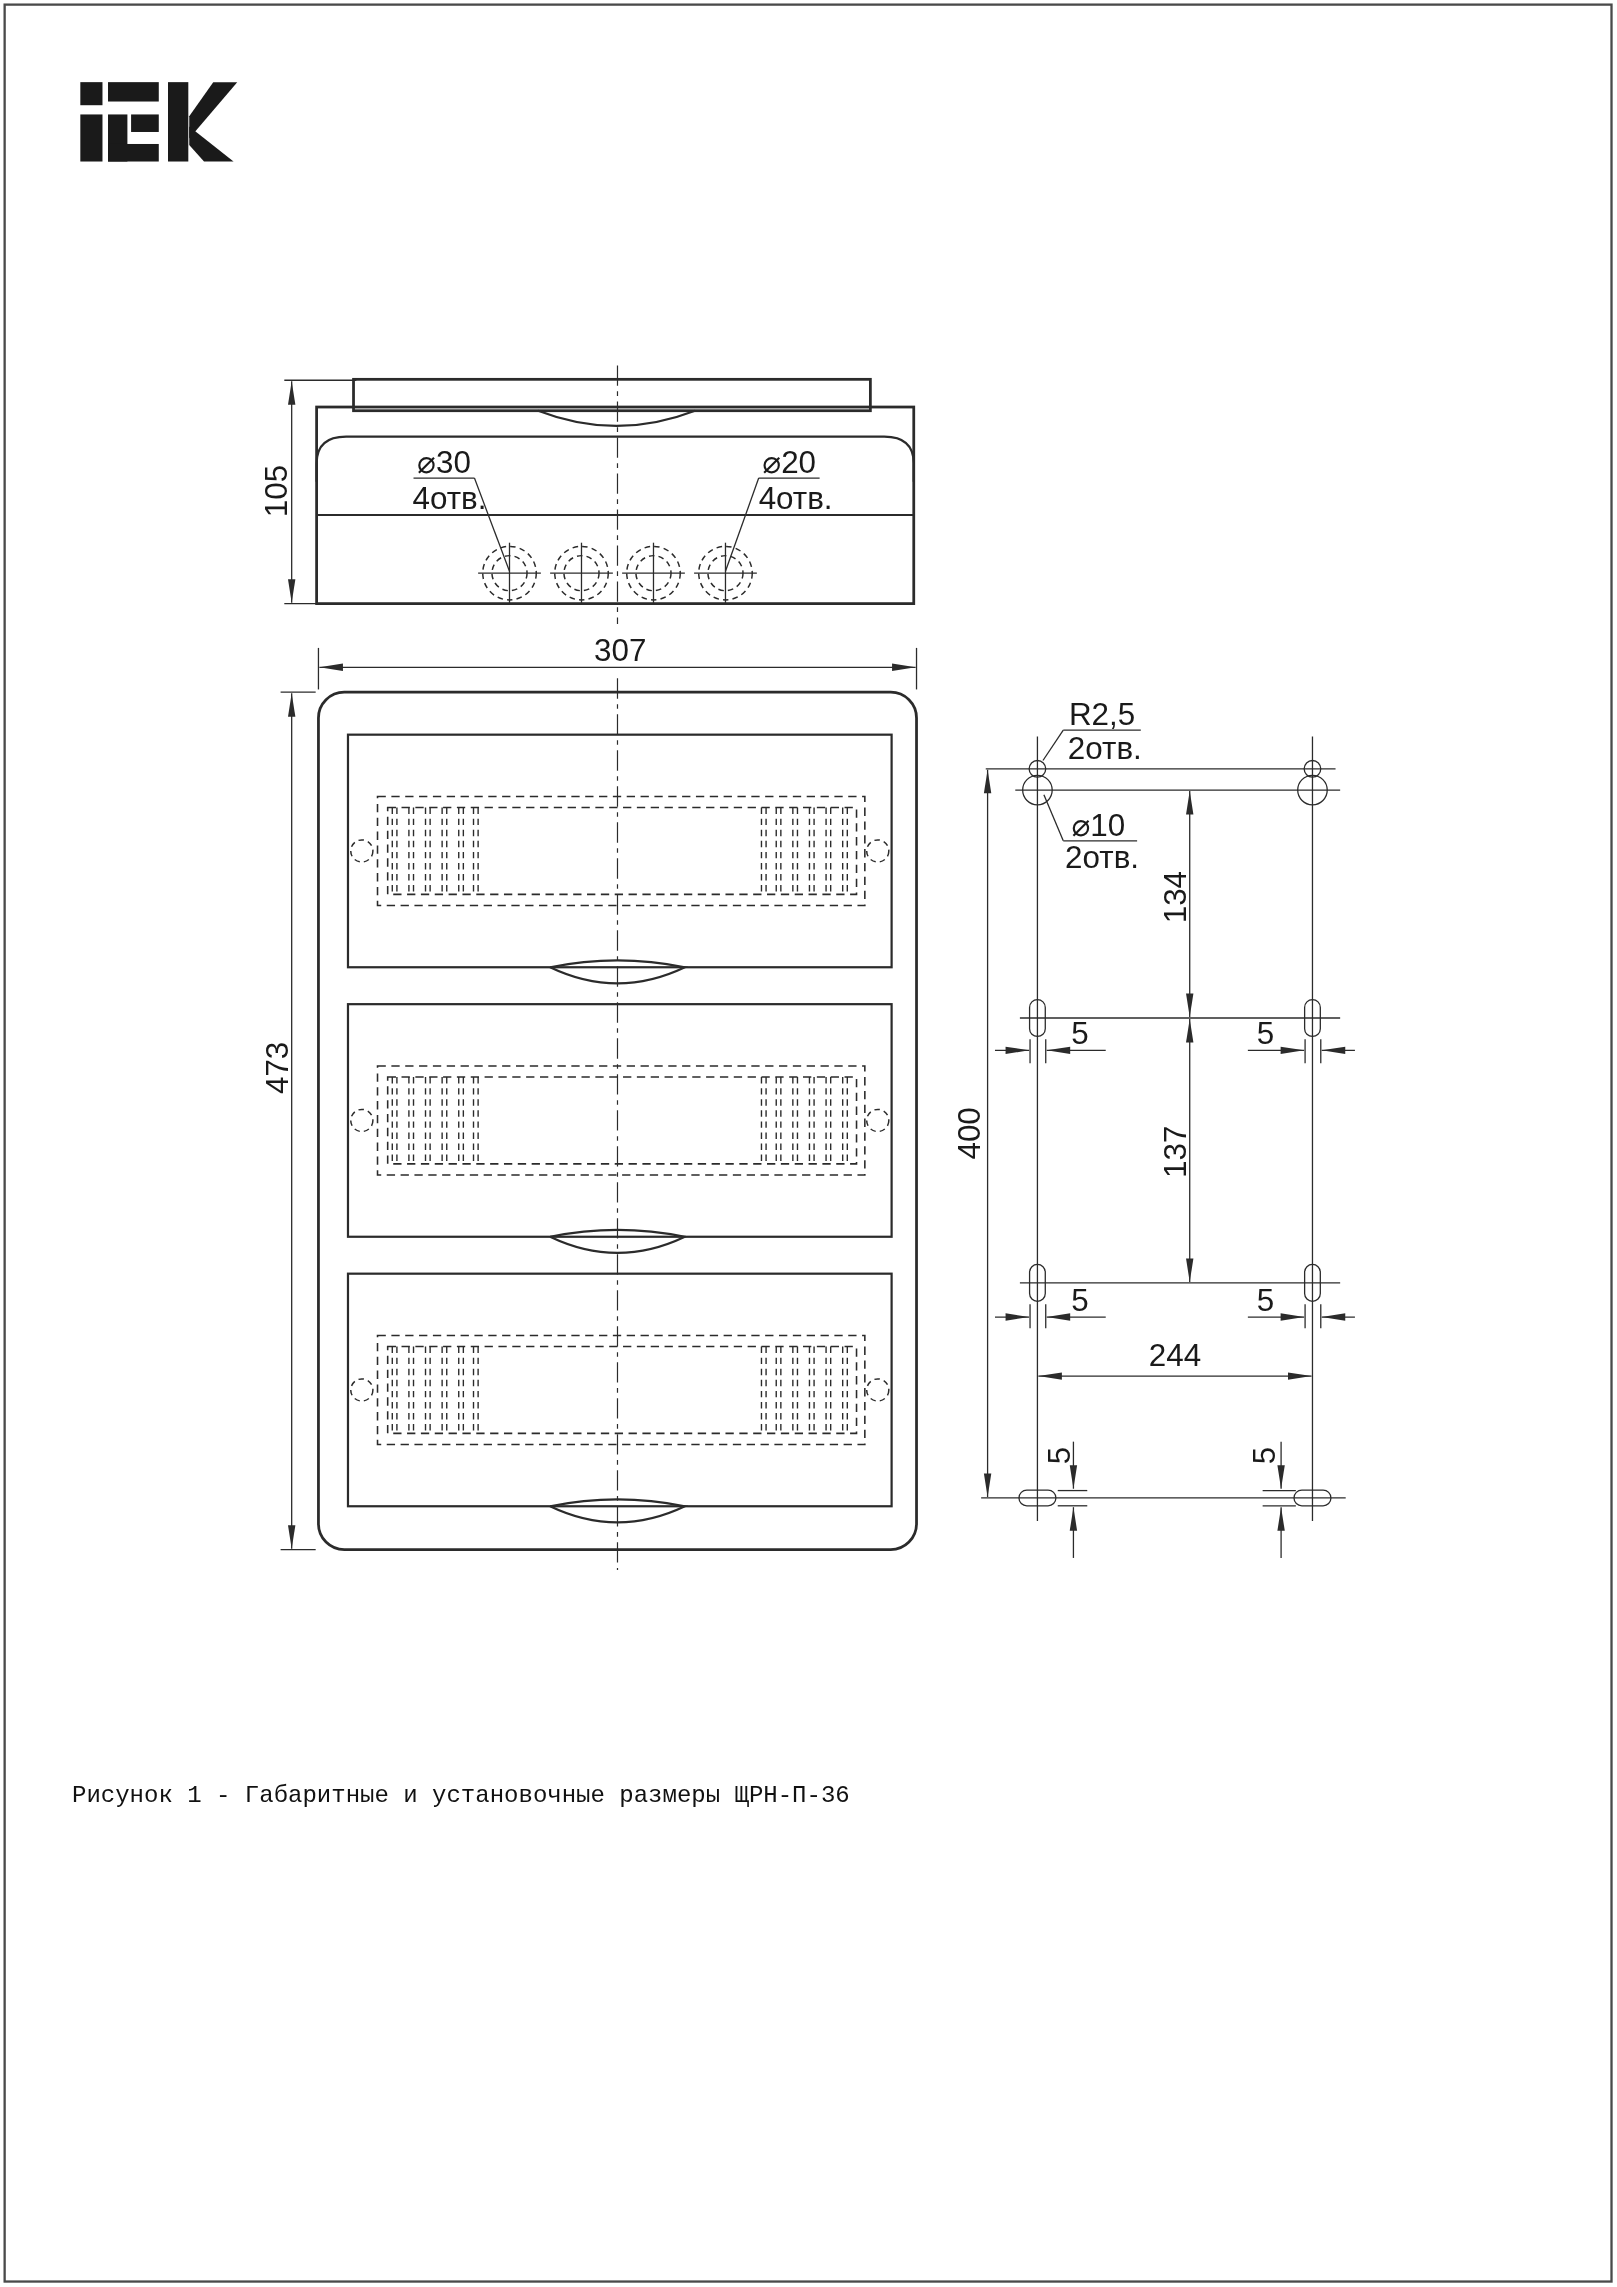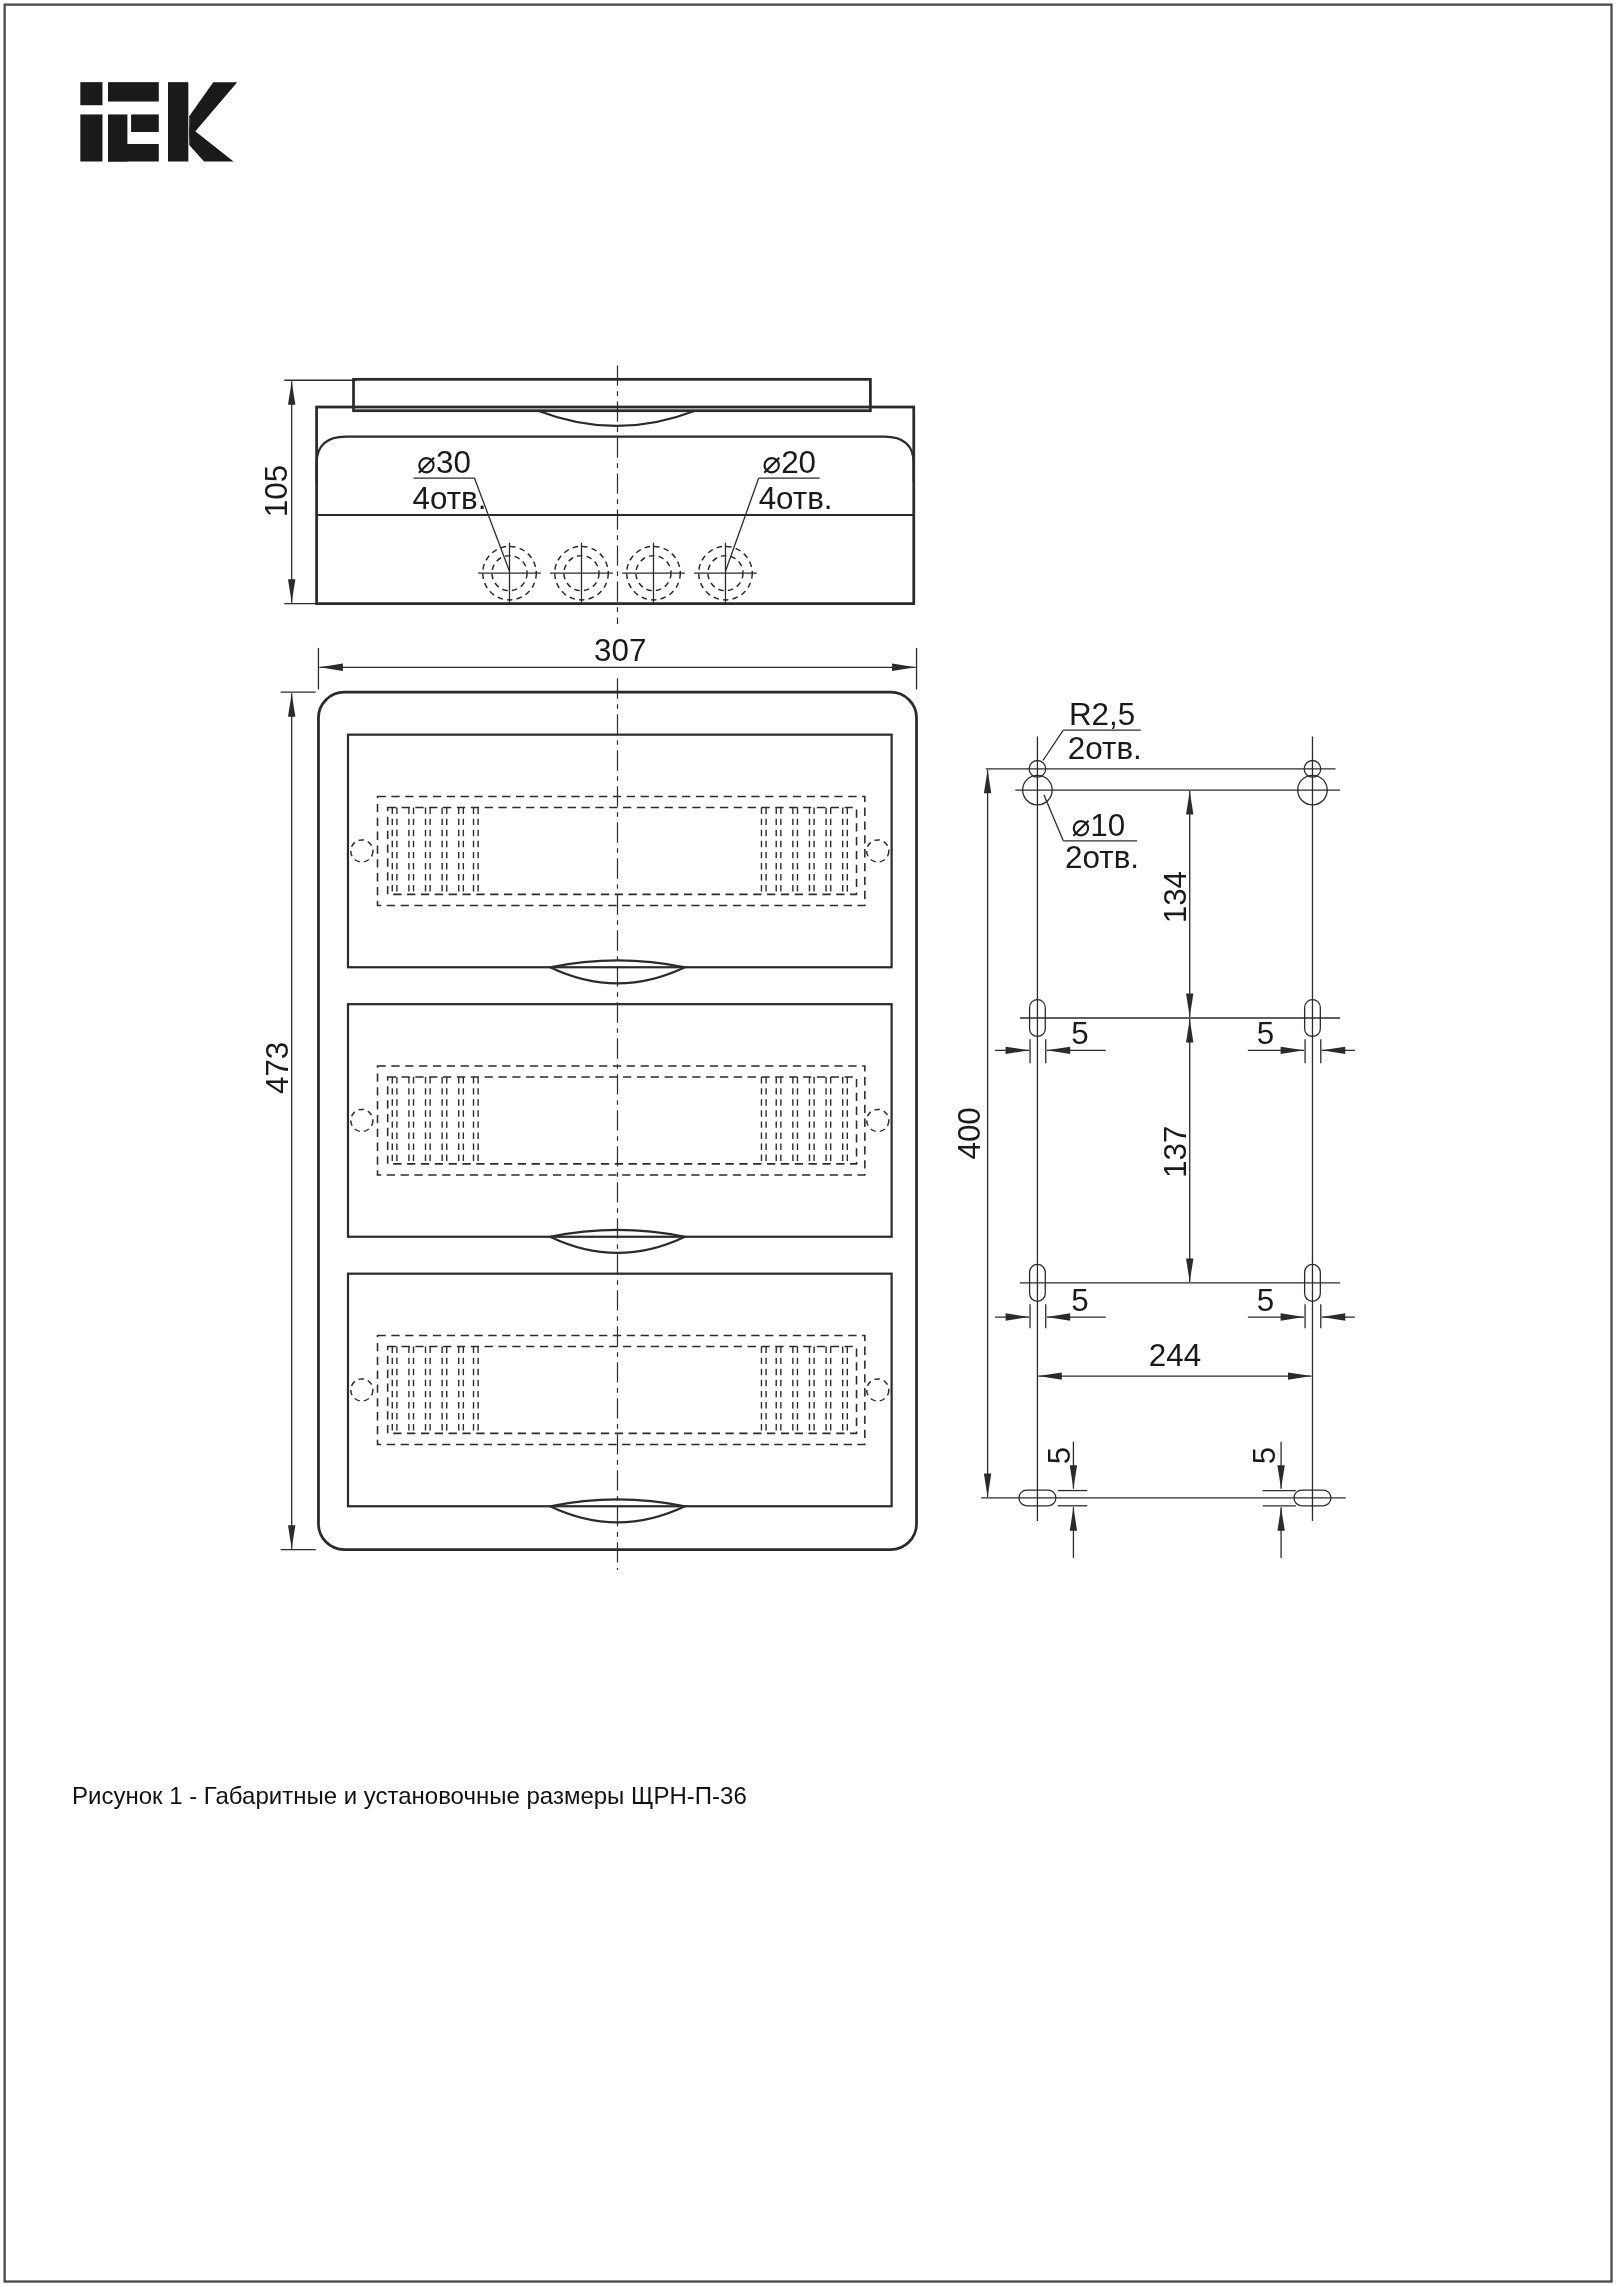--- a/index.html
+++ b/index.html
@@ -10,21 +10,21 @@
   .ol2  {fill:none;stroke:#2b2b2b;stroke-width:2.4;}
   .thin {fill:none;stroke:#2b2b2b;stroke-width:1.4;}
   .dim  {fill:none;stroke:#2b2b2b;stroke-width:1.4;}
   .dash {fill:none;stroke:#2b2b2b;stroke-width:1.7;stroke-dasharray:9 6;}
   .mdash{fill:none;stroke:#2b2b2b;stroke-width:1.5;stroke-dasharray:7 5;}
   .cdash{fill:none;stroke:#2b2b2b;stroke-width:1.6;stroke-dasharray:6 4.5;}
   .cl   {fill:none;stroke:#2b2b2b;stroke-width:1.3;stroke-dasharray:22 6 5 6;}
   .txt  {font-family:"Liberation Sans", sans-serif;font-size:34px;fill:#1a1a1a;}
   .logo *{fill:#1a1a1a;stroke:none;}
   .caption{position:absolute;left:72px;top:1782px;font-size:24px;color:#111;
-           font-family:Liberation Sans, sans-serif;white-space:nowrap;}
+           font-family:Liberation Mono, monospace;white-space:nowrap;}
 </style>
 </head>
 <body>
 
 <div class="page">
 
 <svg width="1618" height="2288" viewBox="0 0 1753 2479" xmlns="http://www.w3.org/2000/svg">
   <defs>
     <marker id="arr" viewBox="0 0 27 10" refX="26.5" refY="5" markerWidth="27" markerHeight="10" markerUnits="userSpaceOnUse" orient="auto-start-reverse">
       <path d="M26.5,5 L1,1 L1,9 Z" fill="#2b2b2b"></path>

